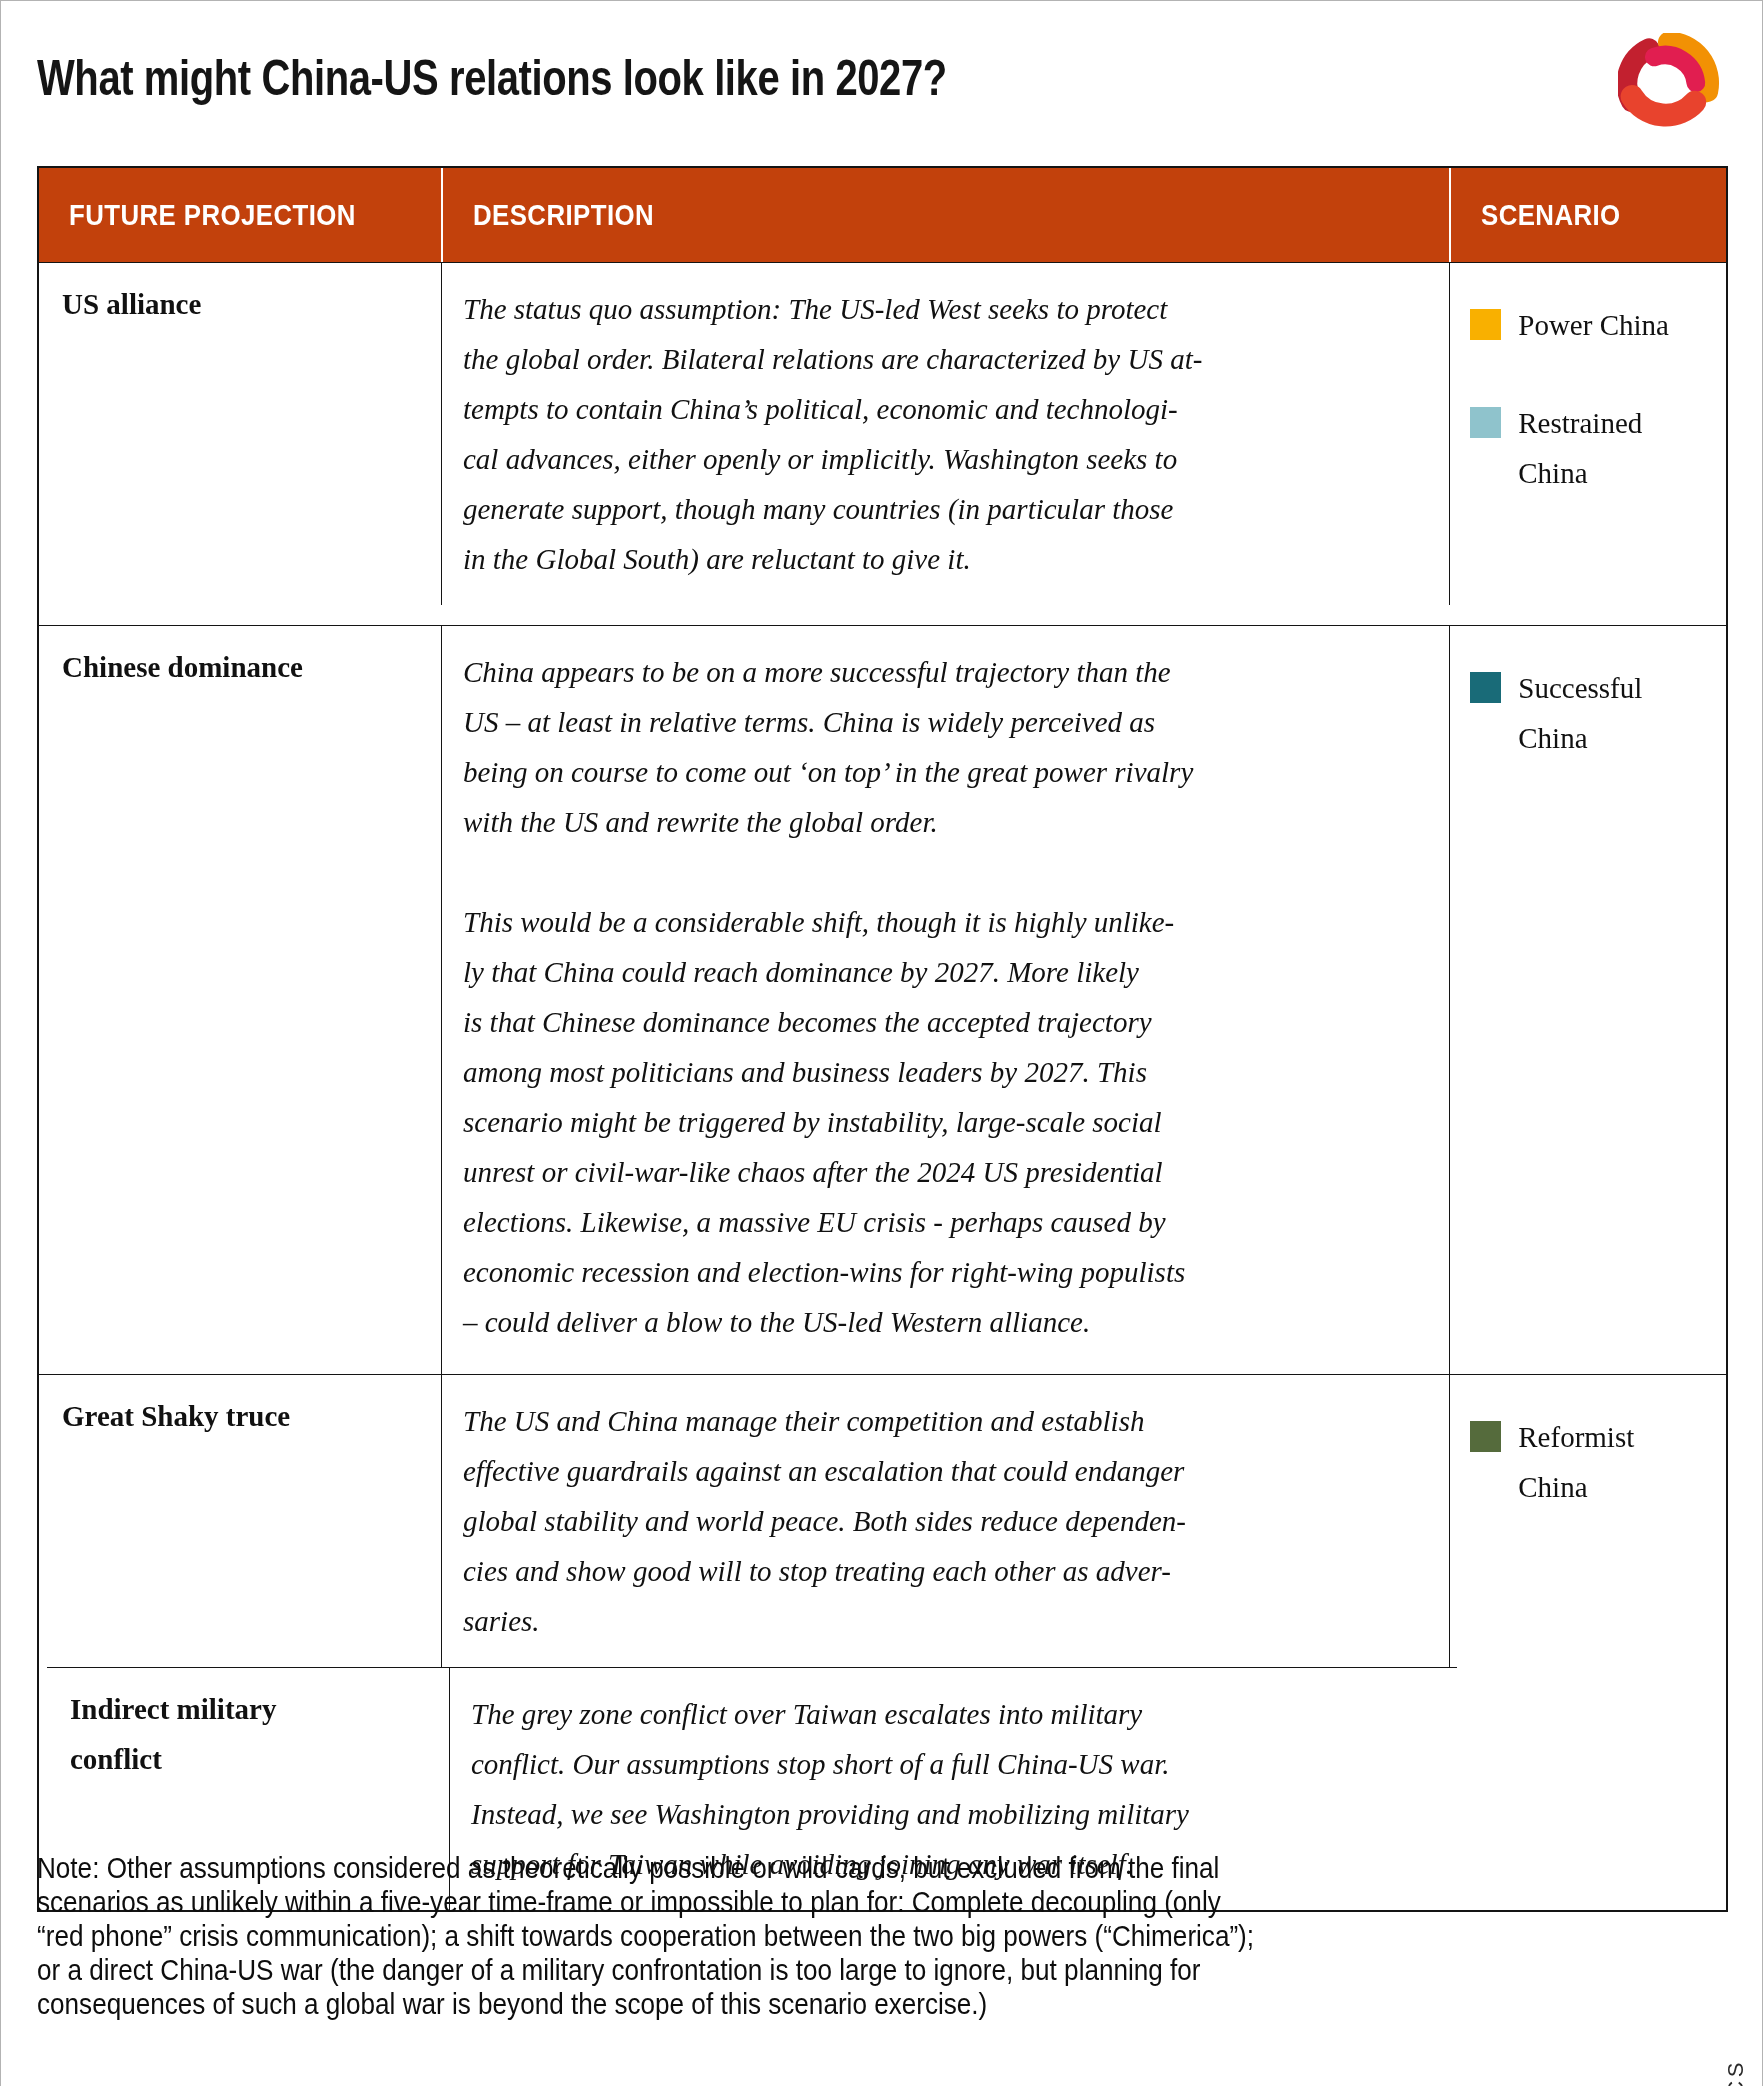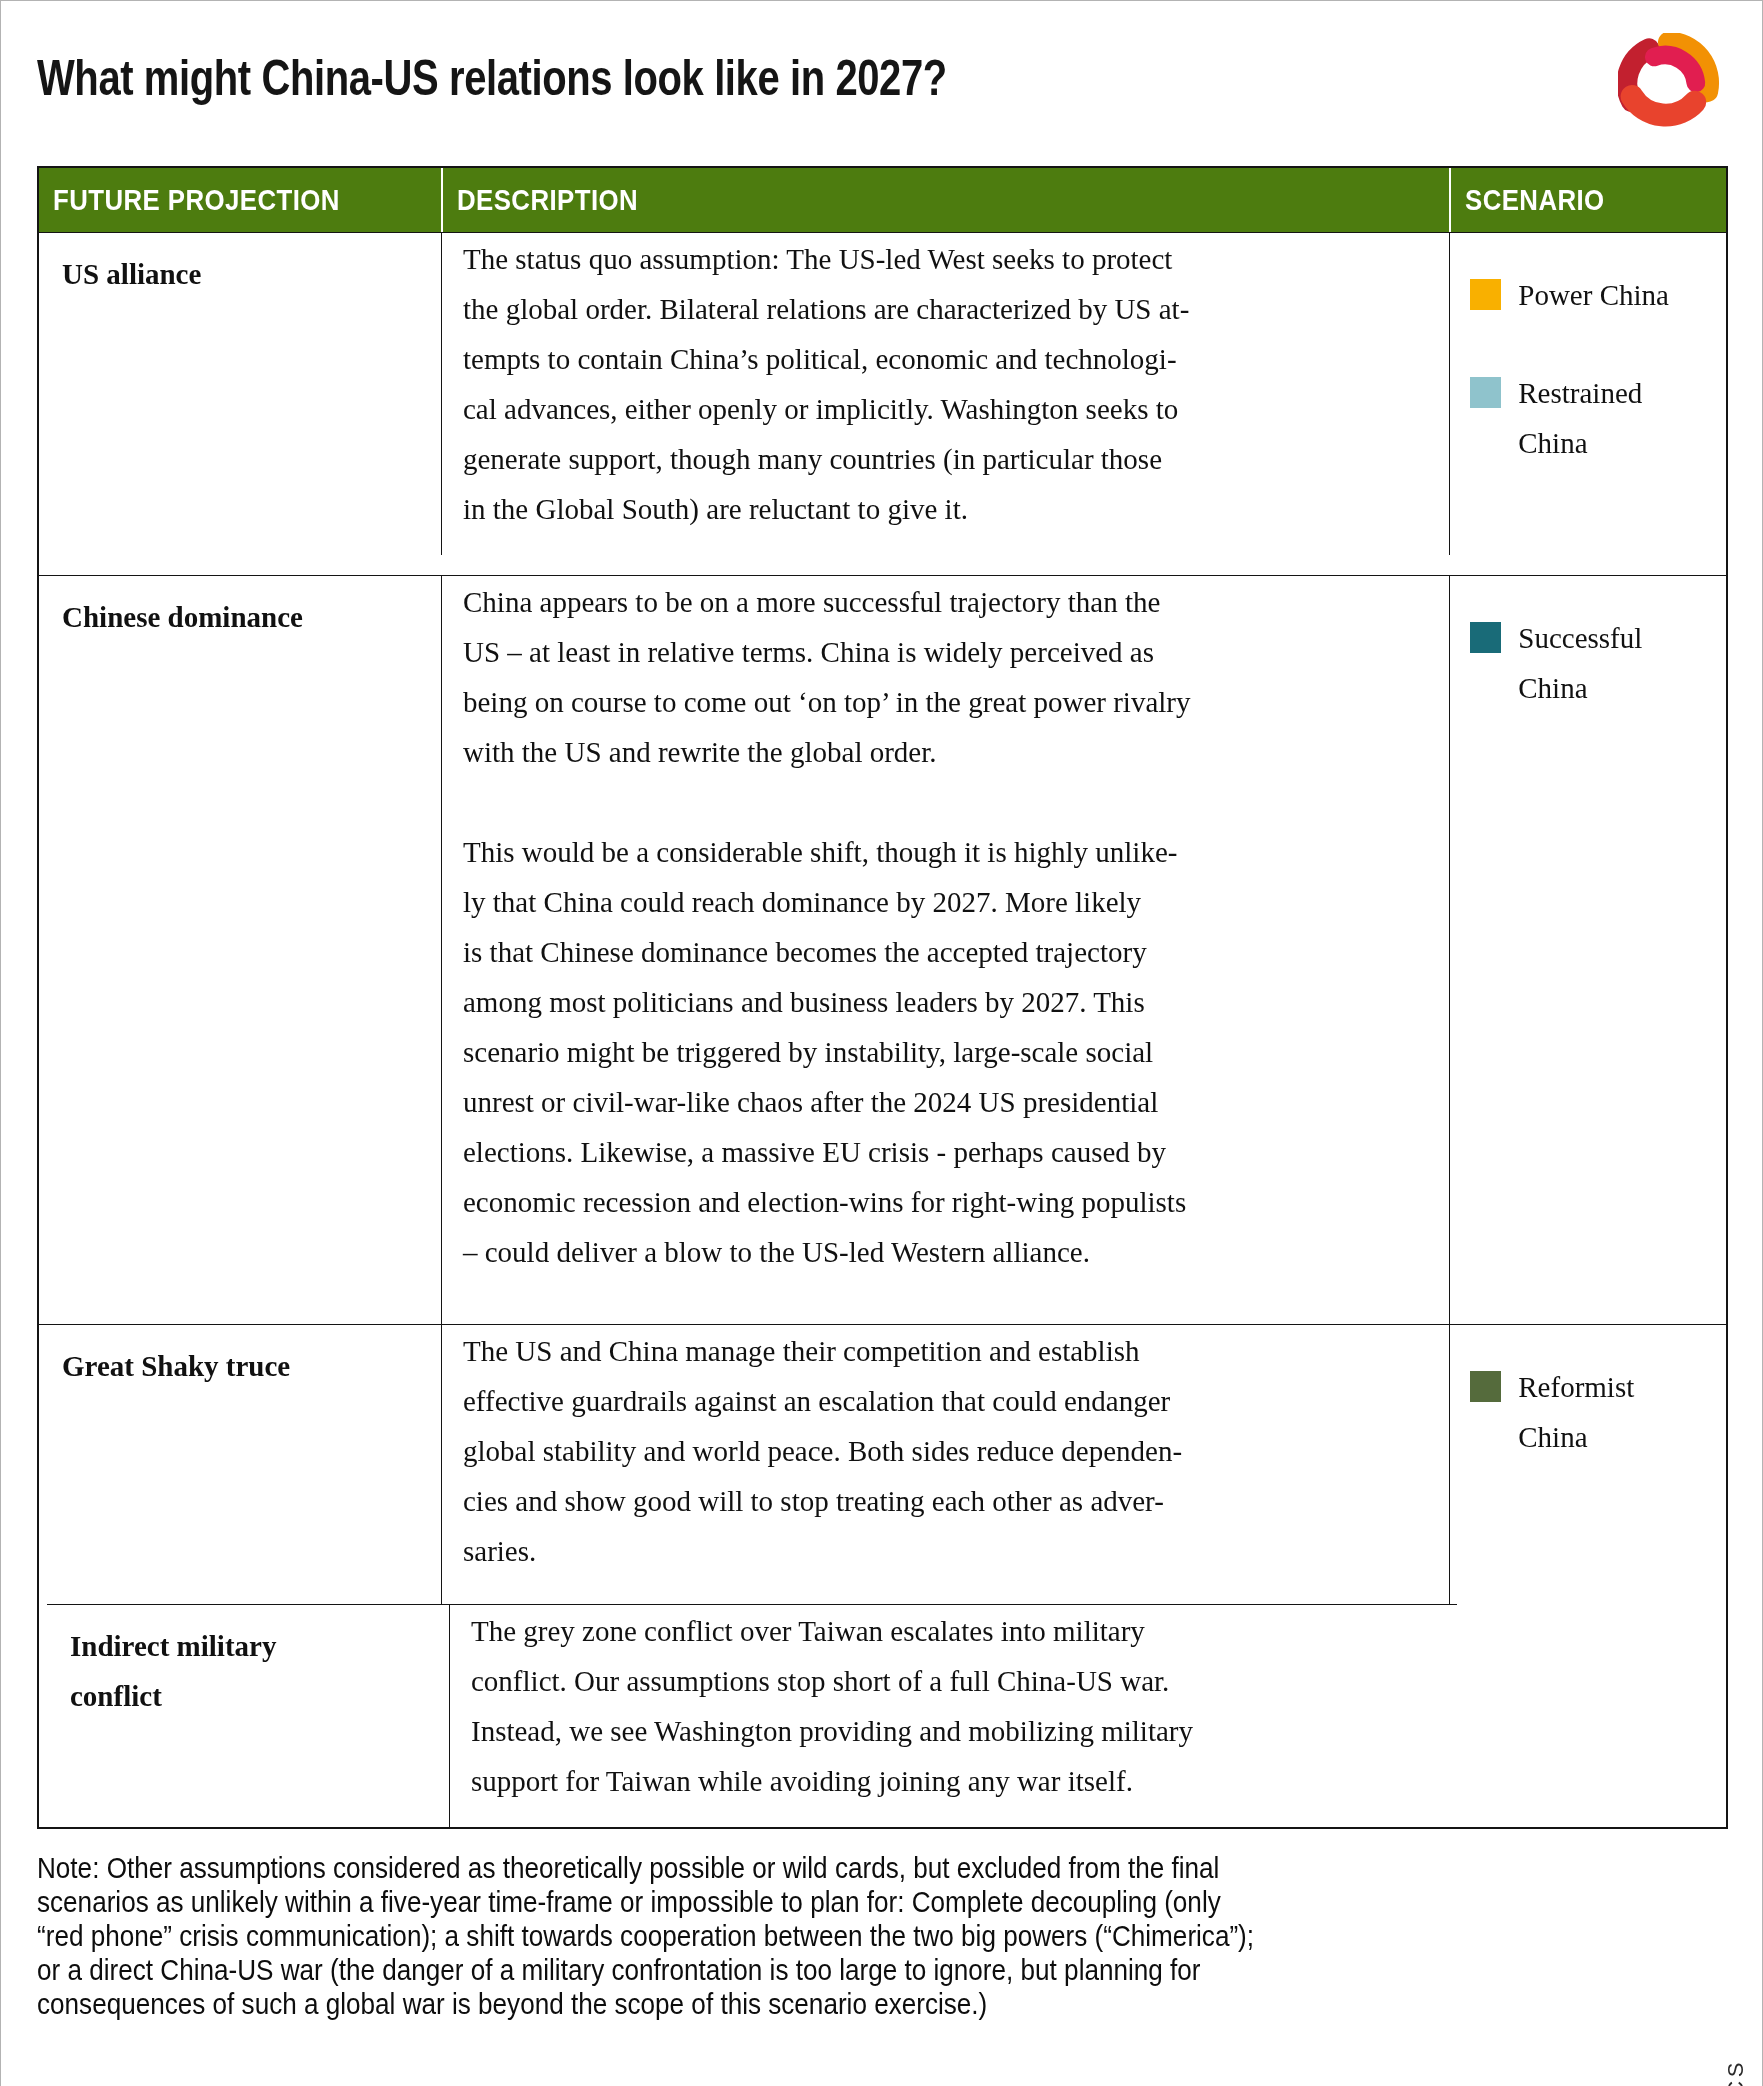--- a/index.html
+++ b/index.html
@@ -21,38 +21,38 @@
   }
   .logo{position:absolute;left:1617px;top:32px;width:109px;height:104px;}
   
   .tbl{
     position:absolute;left:36px;top:165px;width:1691px;
     border:2.1px solid #141414;box-sizing:border-box;
     background:#fff;
   }
   .trow{display:grid;grid-template-columns:402px 1008px 277px;}
   .thead .hcell{
-    background:#4d7c0f;height:64px;
+    background:#c2410c;height:94px;
     display:flex;align-items:center;
-    padding-left:14px;box-sizing:border-box;
+    padding-left:30px;box-sizing:border-box;
   }
   .thead .hcell + .hcell{border-left:2.6px solid #ffffff;}
   .hlabel{
     color:#ffffff;font-size:30px;font-weight:700;letter-spacing:0.5px;
     white-space:nowrap;transform:scaleX(0.86);transform-origin:left center;
   }
   .tbody .cell{
     border-top:1.6px solid #141414;
     box-sizing:border-box;
     background:#fff;
   }
   .tbody .cell + .cell{border-left:1.6px solid #141414;}
   .cell{font-family:"Liberation Serif", serif;font-size:29px;line-height:50px;}
   .proj{padding:15.6px 15.6px 15.6px 23px;font-weight:700;}
-  .desc{padding:1px 21px 21px 21px;}
+  .desc{padding:21px 21px 21px 21px;font-style:italic;}
   .desc p{margin:0;}
   .desc p + p{margin-top:50px;}
   .scen{padding:37px 10.4px 15.6px 19.7px;}
   .scitem{display:flex;align-items:flex-start;margin-bottom:48px;}
   .scitem:last-child{margin-bottom:0;}
   .sq{flex:0 0 auto;width:31px;height:31px;margin:9.3px 17.6px 0 0;background:#ccc;}
   .sclabel{display:block;}
   .r1{min-height:323px;} .r2{min-height:749px;margin-top:20px;} .r3{min-height:280px;} .r4{min-height:223px;margin-left:8px;}
   .note{
     position:absolute;left:36px;top:1850px;width:1649px;

